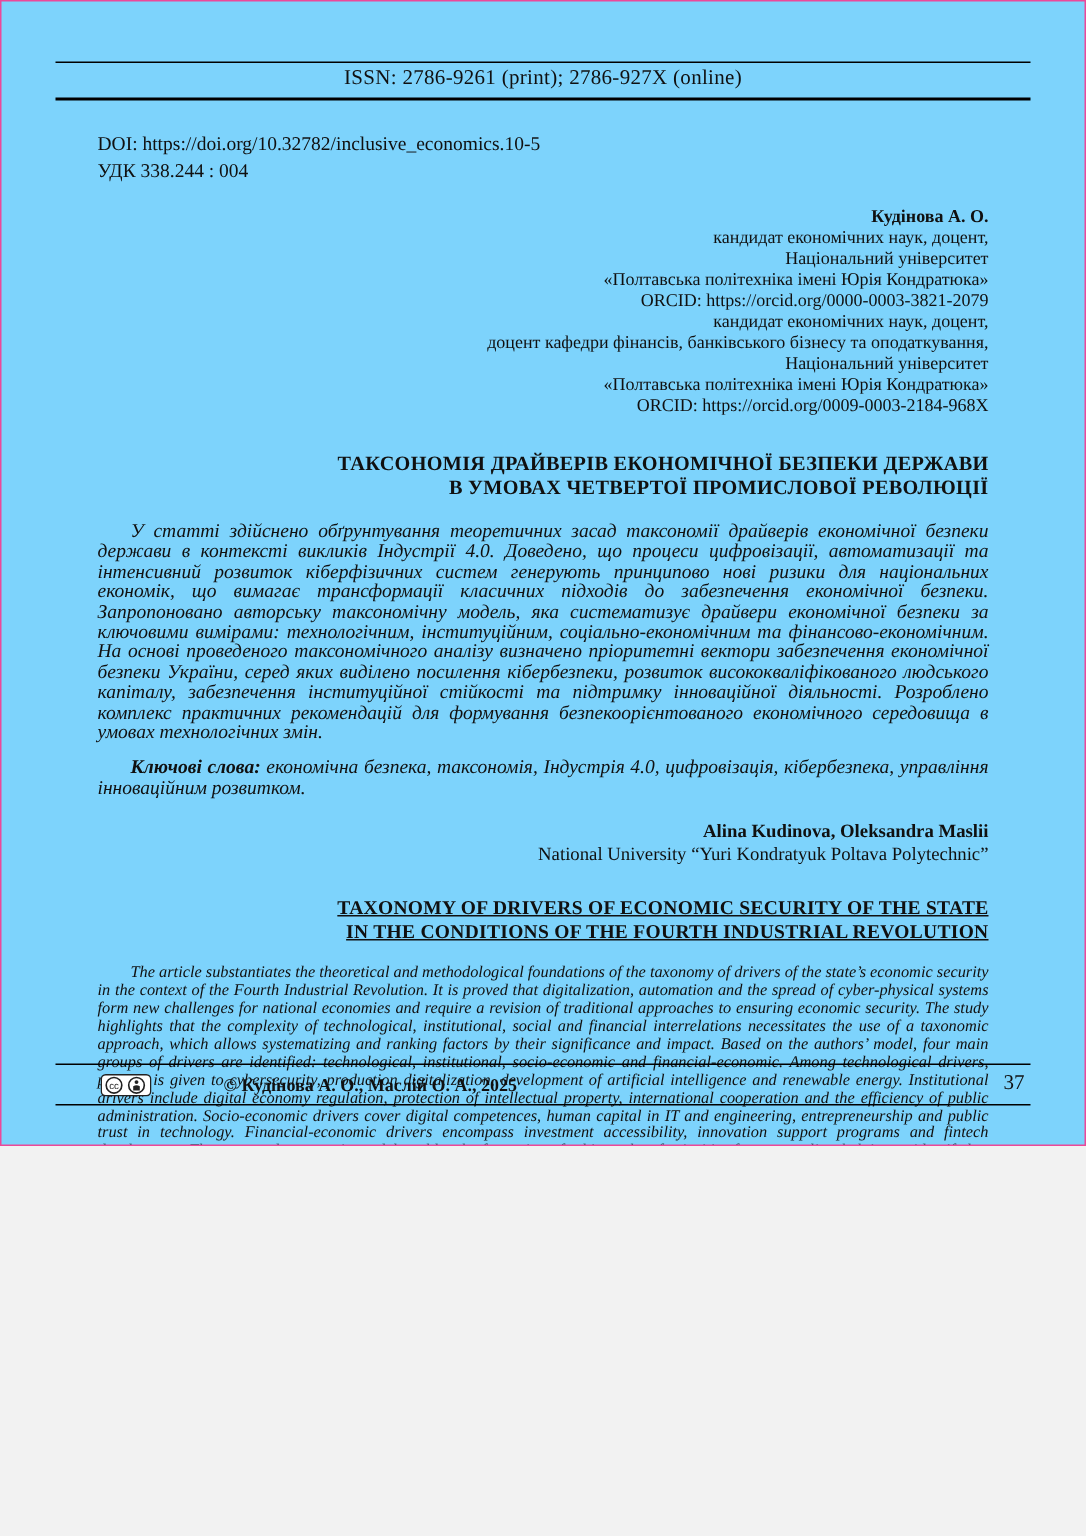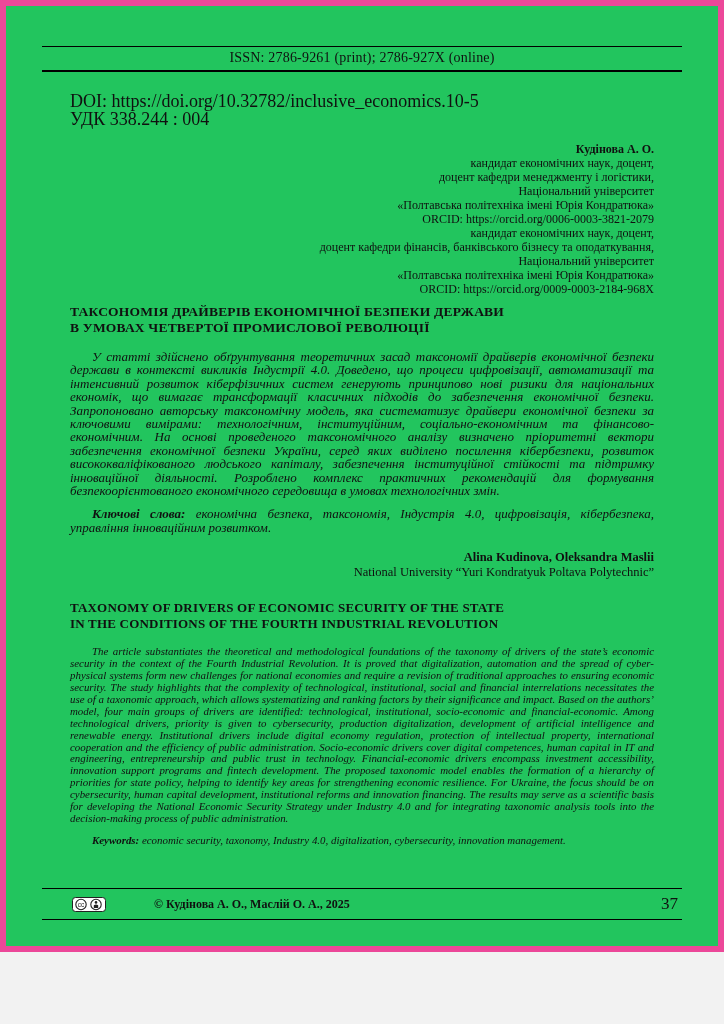--- a/index.html
+++ b/index.html
@@ -1,94 +1,93 @@
 <!DOCTYPE html>
 <html><head>
 <meta charset="utf-8">
 <style>
   html,body { margin:0; padding:0; background:#f2f2f2; }
   .page {
     position:relative;
-    width:724px; height:952px;
+    width:724px; height:764px;
     margin:0 auto;
-    background:#22c55e;
-    border:6px solid #ec4899;
+    background:#7dd3fc;
+    border:1px solid #ec4899;
     box-sizing:border-box;
     overflow:hidden;
     font-family:"Liberation Serif","DejaVu Serif",serif;
     color:#101010;
   }
   .rule { border:0; border-top:1px solid #000; margin:0; }
   .rule.thick { border-top-width:2px; }
 
   .header-band { margin:40px 36px 0 36px; }
   .issn { text-align:center; font-size:14px; padding:3px 0 4px 0; letter-spacing:0.2px; }
 
-  .meta { margin:20px 64px 0 64px; font-size:18px; line-height:18px; }
+  .meta { margin:20px 64px 0 64px; font-size:13px; line-height:18px; }
 
   .authors-uk { margin:14px 64px 0 64px; text-align:right; font-size:12px; line-height:14px; }
   .authors-uk .name { font-weight:bold;text-align:right; }
 
   .title-uk, .title-en {
-    margin:8px 64px 0 64px; text-align:left;
+    margin:24px 64px 0 64px; text-align:right;
     font-weight:bold; font-size:13.5px; line-height:16px; letter-spacing:0.2px;
   }
 
   .para {
     margin:14px 64px 0 64px;
     text-align:justify;
     font-style:italic;
   }
   .para.uk { font-size:13px; line-height:13.4px; }
   .para.en { font-size:10.9px; line-height:11.9px; }
   .para { text-indent:22px; }
   .kw-label { font-weight:bold; }
 
   .authors-en { margin:16px 64px 4px 64px; text-align:right; font-size:12.5px; line-height:15px; }
   .authors-en .name { font-weight:bold; }
-  .title-en { margin-top:20px; font-size:13px; }
+  .title-en { margin-top:20px; font-size:13px;text-decoration:underline; }
 
   .keywords-para { margin-top:10px; }
 
   .footer {
     position:absolute; left:36px; right:36px; bottom:26px;
   }
   .footer-row {
     display:flex; align-items:center;
     padding:5px 0 5px 0;
     gap:40px;
   }
   .cc-badge { margin-left:30px; margin-right:8px; display:inline-flex; }
   .copyright { font-weight:bold; font-size:12px; }
   .footer-spacer { flex:1; }
-  .page-number { font-size:17px; margin-right:4px; }
+  .page-number { font-size:14px; margin-right:4px; }
 </style>
 </head>
 <body>
 
 <div class="page">
 
   <div class="header-band">
     <hr class="rule">
     <div class="issn">ISSN: 2786-9261 (print); 2786-927X (online)</div>
     <hr class="rule thick">
   </div>
 
   <div class="meta">
     <div>DOI: https://doi.org/10.32782/inclusive_economics.10-5</div>
     <div>УДК 338.244 : 004</div>
   </div>
 
   <div class="authors-uk">
     <div class="name">Кудінова А. О.</div>
     <div>кандидат економічних наук, доцент,</div>
-    <div>доцент кафедри менеджменту і логістики,</div>
     <div>Національний університет</div>
     <div>«Полтавська політехніка імені Юрія Кондратюка»</div>
-    <div>ORCID: https://orcid.org/0006-0003-3821-2079</div>
+    <div>ORCID: https://orcid.org/0000-0003-3821-2079</div>
     <div>кандидат економічних наук, доцент,</div>
     <div>доцент кафедри фінансів, банківського бізнесу та оподаткування,</div>
     <div>Національний університет</div>
     <div>«Полтавська політехніка імені Юрія Кондратюка»</div>
     <div>ORCID: https://orcid.org/0009-0003-2184-968X</div>
   </div>
 
   <div class="title-uk">
     <div>ТАКСОНОМІЯ ДРАЙВЕРІВ ЕКОНОМІЧНОЇ БЕЗПЕКИ ДЕРЖАВИ</div>
     <div>В УМОВАХ ЧЕТВЕРТОЇ ПРОМИСЛОВОЇ РЕВОЛЮЦІЇ</div>

